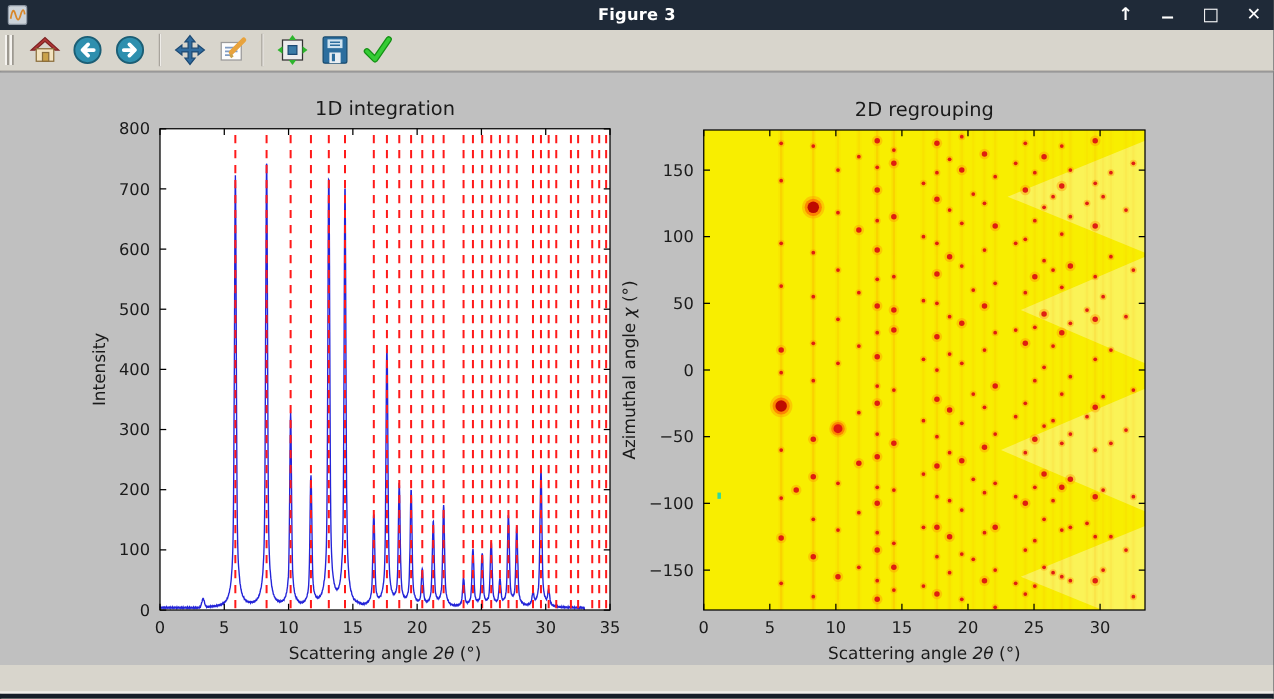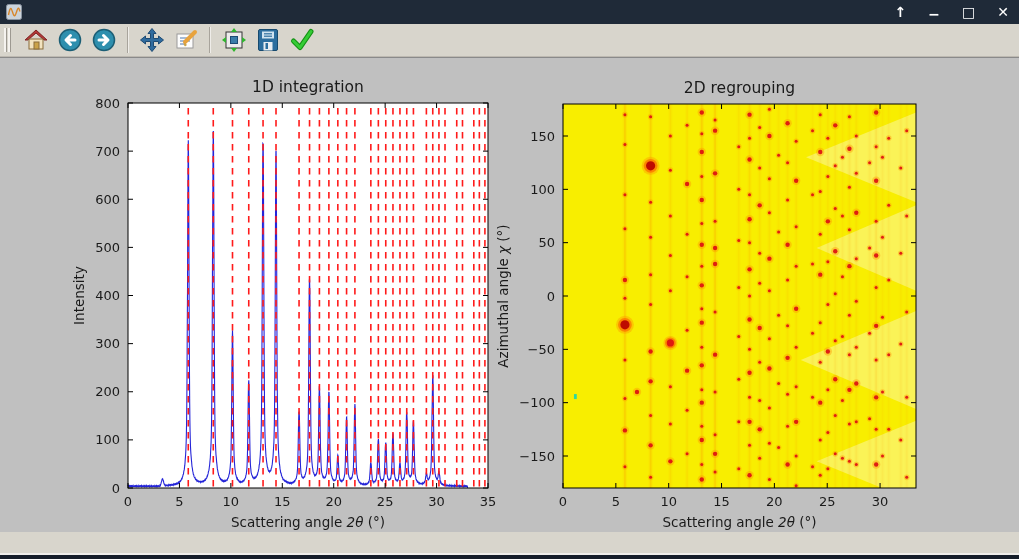--- a/index.html
+++ b/index.html
@@ -27,20 +27,21 @@
 
 <div class="window">
 
   <div class="titlebar">
     <div class="win-icon">
       <svg width="16" height="16" viewBox="0 0 16 16">
         <rect x="0.5" y="0.5" width="15" height="15" rx="2" fill="#ccd3da" stroke="#8a94a0"></rect>
         <path d="M2.5 11 C4 3,5 3,6.5 8 C8 13,9 13,10.5 8 C12 3,13 3,13.8 7.5" fill="none" stroke="#d8862a" stroke-width="1.4"></path>
       </svg>
     </div>
+    <div class="title">Figure 3</div>
     <div class="win-controls">
       <span class="wc">↑</span>
       <span class="wc min">−</span>
       <span class="wc">□</span>
       <span class="wc">✕</span>
     </div>
   </div>
 
   <div class="toolbar">
     <div class="grip"></div>

